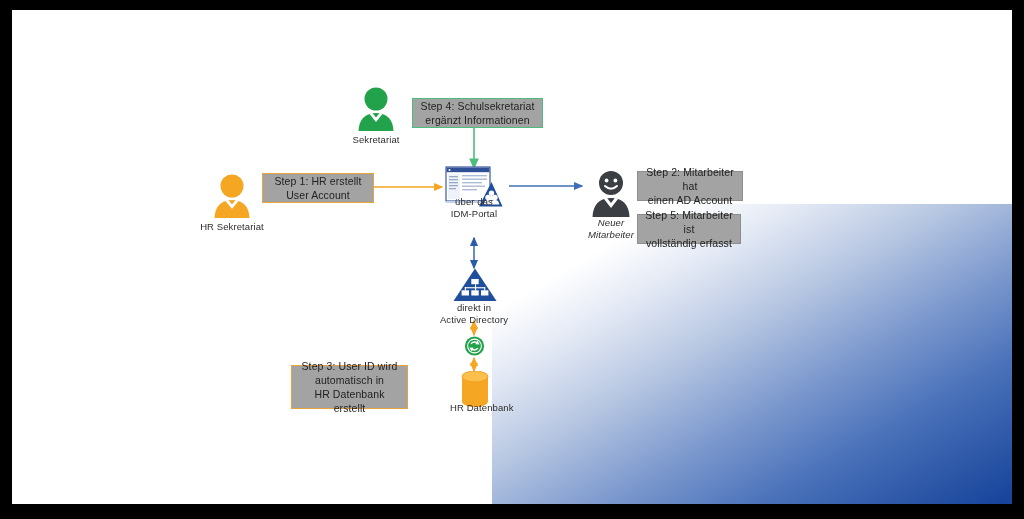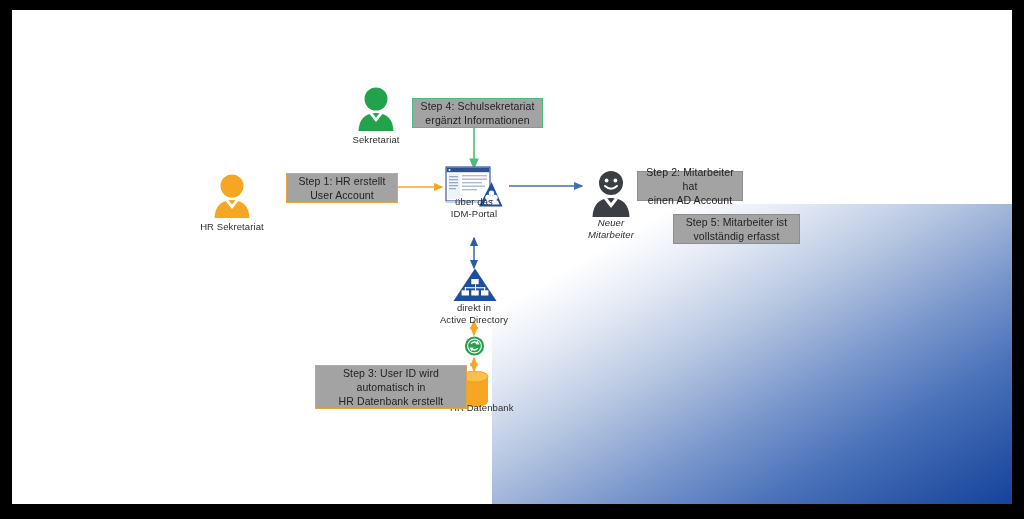--- a/index.html
+++ b/index.html
@@ -65,21 +65,21 @@
     line-height: 14px;
     color: #222222;
     padding: 4px 6px;
     display: flex;
     align-items: center;
     justify-content: center;
     white-space: pre-line;
     letter-spacing: 0.1px;
   }
   .tbox.green  { border: 1.3px solid #4bbd7d; }
-  .tbox.orange { border: 1.3px solid #e8a33d; margin-left: 24px; }
+  .tbox.orange { border: 1.3px solid #e8a33d; }
   .tbox.gray   { border: 1.3px solid #8d8d8d; }
 
   
   .nlabel {
     position: absolute;
     text-align: center;
     font-size: 9.5px;
     line-height: 12px;
     color: #2d2d2d;
     white-space: pre-line;
@@ -255,22 +255,22 @@
 
       <div class="tbox green" style="left:400px; top:88px; width:131px; height:30px;">Step 4: Schulsekretariat
 ergänzt Informationen</div>
 
       <div class="tbox orange" style="left:250px; top:163px; width:112px; height:30px;">Step 1: HR erstellt
 User Account</div>
 
       <div class="tbox gray" style="left:625px; top:161px; width:106px; height:30px;">Step 2: Mitarbeiter hat
 einen AD Account</div>
 
-      <div class="tbox gray" style="left:625px; top:204px; width:127px; height:30px;margin-left:36px;">Step 5: Mitarbeiter ist
+      <div class="tbox gray" style="left:625px; top:204px; width:104px; height:30px;">Step 5: Mitarbeiter ist
 vollständig erfasst</div>
 
-      <div class="tbox orange" style="left:279px; top:355px; width:152px; height:44px;">Step 3: User ID wird
+      <div class="tbox orange" style="left:279px; top:355px; width:117px; height:44px;">Step 3: User ID wird
 automatisch in
 HR Datenbank erstellt</div>
 
     </div>
   </div>
 </div>
 
 </body></html>

